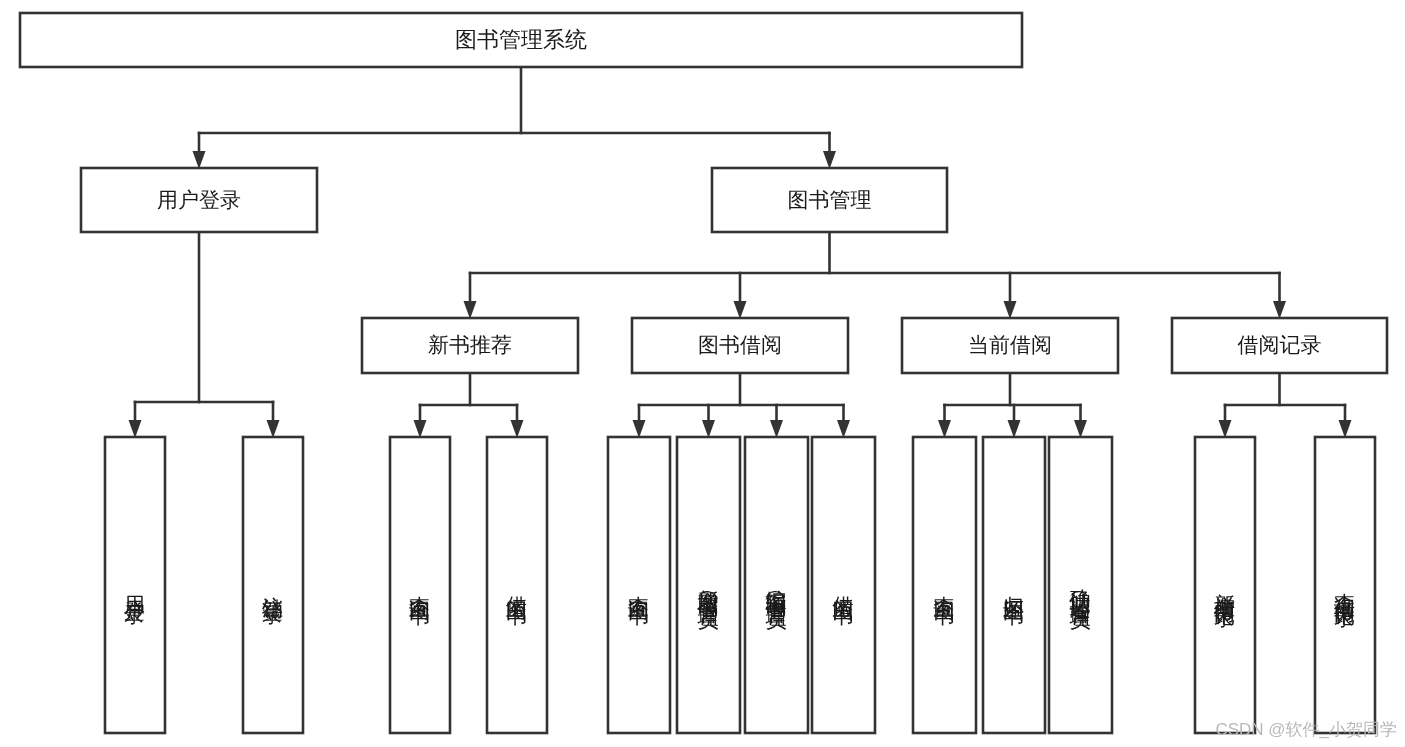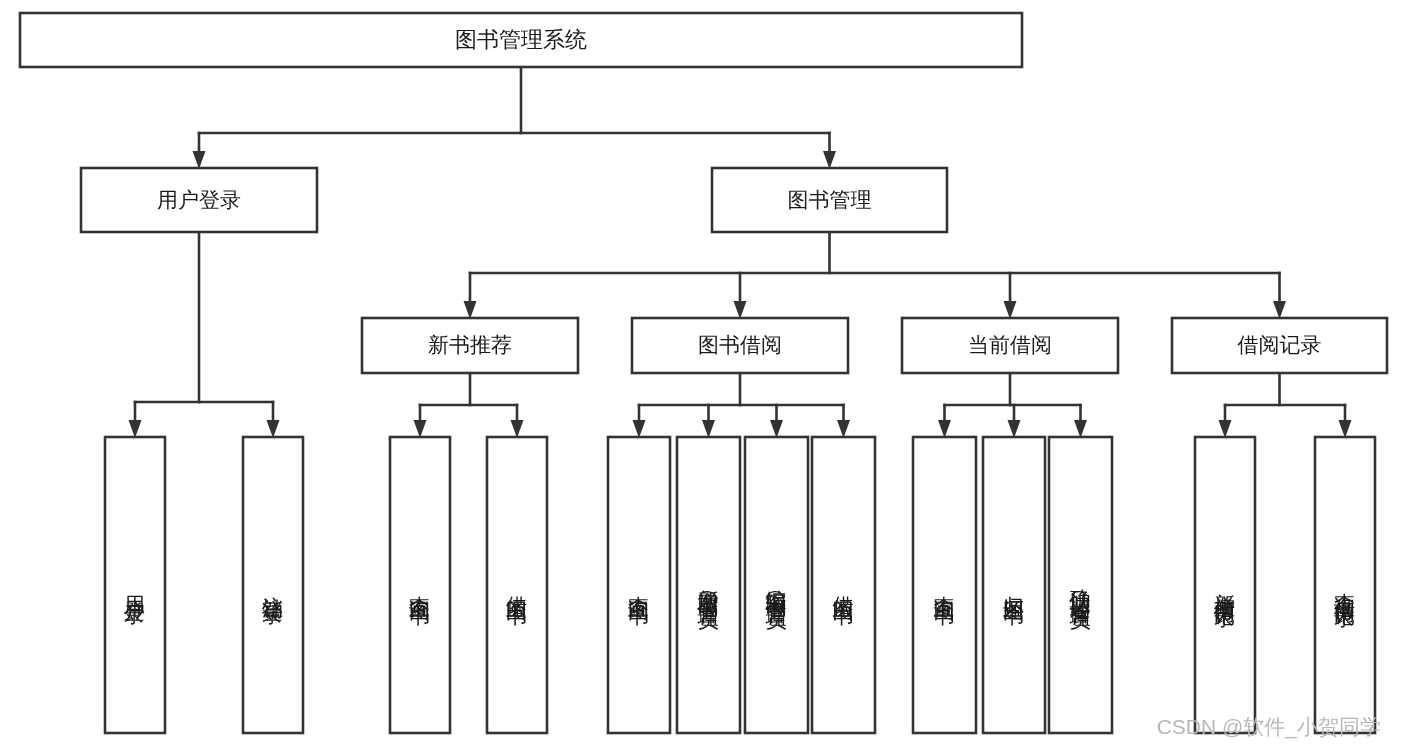--- a/index.html
+++ b/index.html
@@ -67,24 +67,24 @@
     color: #1a1a1a;
     text-align: center;
     display: flex;
     align-items: center;
     justify-content: center;
     white-space: nowrap;
     pointer-events: none;
   }
   .watermark {
     position: absolute;
-    right: 24px;
+    right: 8px;
     bottom: 6px;
     font-family: "Liberation Sans", "DejaVu Sans", sans-serif;
-    font-size: 21px;
+    font-size: 17px;
     color: #b8b8b8;
     white-space: nowrap;
     text-align: right;
   }
 </style>
 </head>
 <body>
 
 <div id="diagram-root">
 

